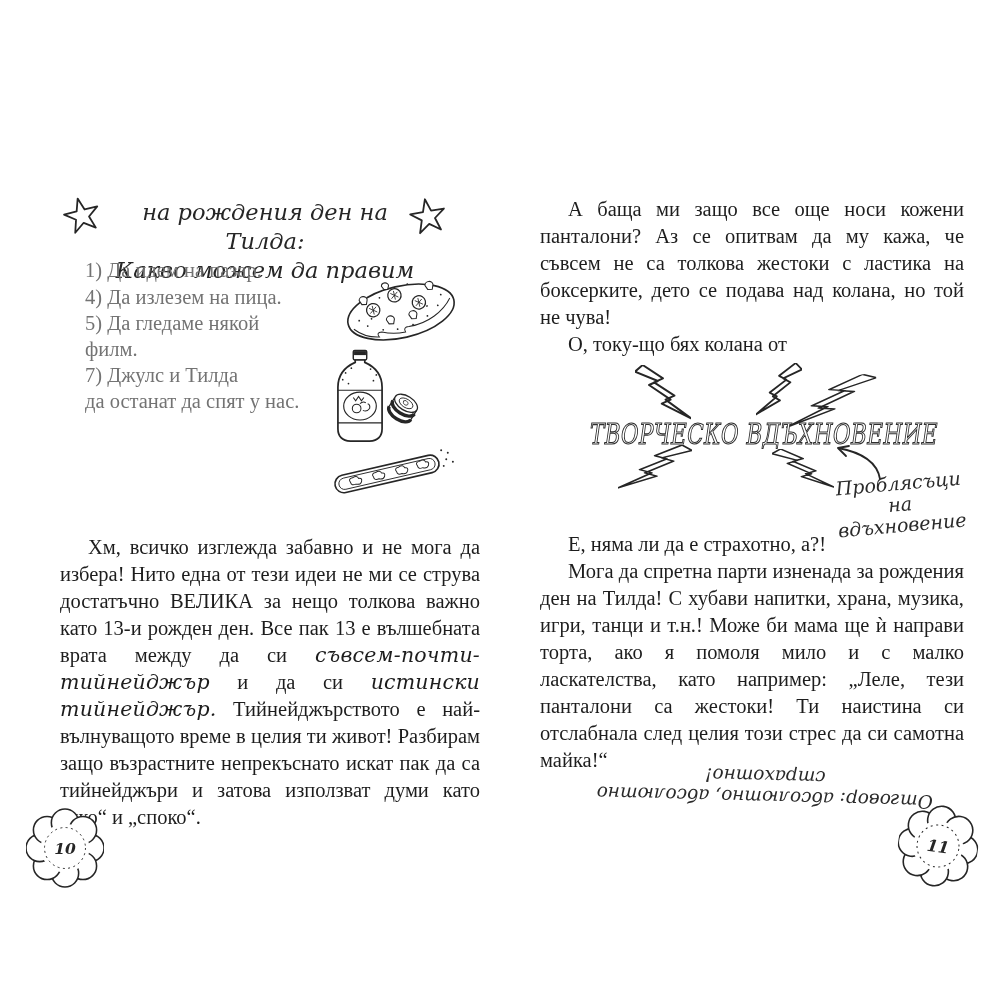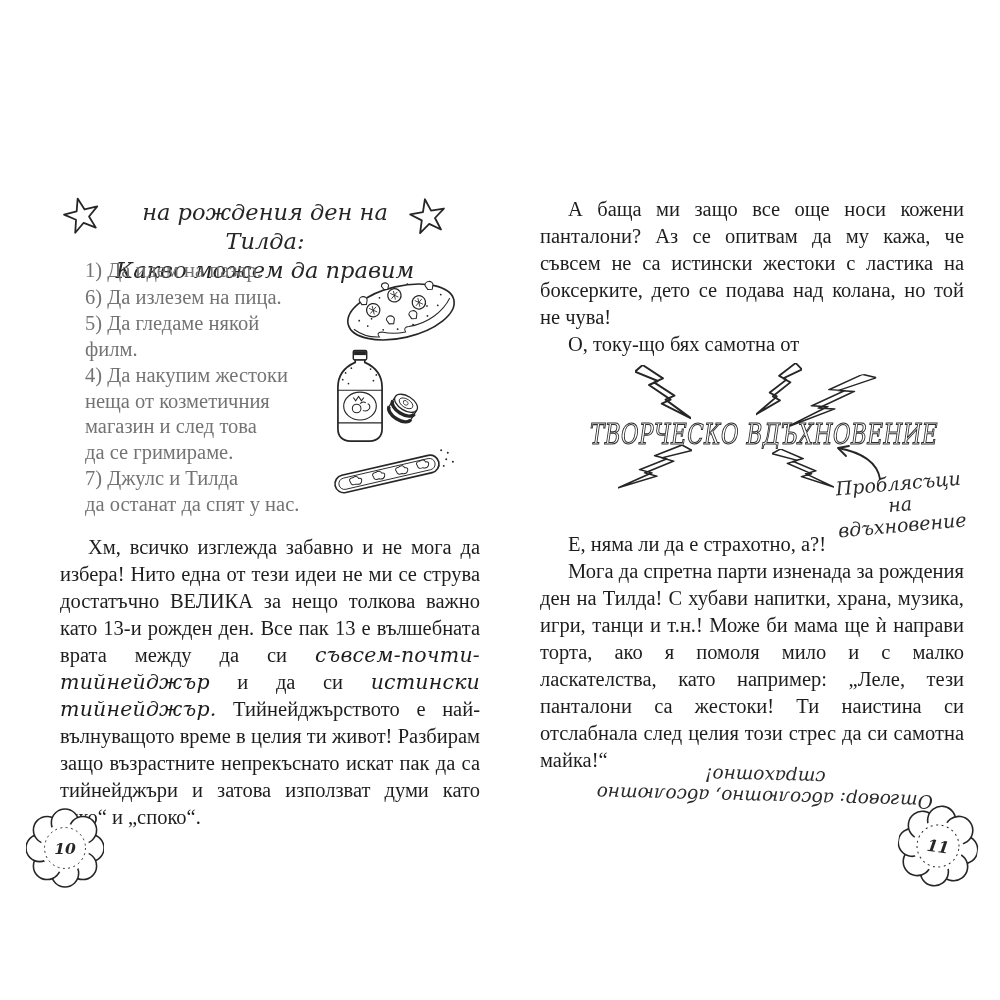--- a/index.html
+++ b/index.html
@@ -48,27 +48,23 @@
     <polygon points="20,2 24.1,14.3 37.1,14.4 26.7,22.2 30.6,34.6 20,27 9.4,34.6 13.3,22.2 2.9,14.4 15.9,14.3" fill="#fff" stroke="#262626" stroke-width="1.8" stroke-linejoin="round"></polygon>
   </svg>
 
   <div class="abs title" style="left:40px;top:198px;width:330px;">
     <div>на рождения ден на Тилда:</div>
     <div>Какво можем да правим</div>
   </div>
 
   <div class="abs list" style="left:25px;top:258px;width:258px;">
     <div class="list-item">1) Да идем на пазар.</div>
-    <div class="list-item">6) Да излезем на пица.</div>
+    <div class="list-item">4) Да излезем на пица.</div>
     <div class="list-item">5) Да гледаме някой
 филм.</div>
-    <div class="list-item">4) Да накупим жестоки
-неща от козметичния
-магазин и след това
-да се гримираме.</div>
     <div class="list-item">7) Джулс и Тилда
 да останат да спят у нас.</div>
   </div>
 
   <svg class="abs" style="left:277px;top:272px;" width="128" height="80" viewBox="0 0 140 90">
     <g transform="rotate(-13 70 45)" stroke="#262626" fill="#fff">
       <ellipse cx="70" cy="45" rx="61" ry="29" stroke-width="1.8"></ellipse>
       <path d="M14,52 q10,12 26,15 q-3,-6 4,-5 q12,6 26,6 q-2,-6 5,-5 q16,1 30,-5 q14,-6 22,-16" fill="none" stroke-width="1.1"></path>
       <g stroke-width="1.4">
         <circle cx="40" cy="36" r="7.5"></circle>
@@ -173,22 +169,22 @@
       <circle cx="58.4" cy="21.6" r="14"></circle>
   </g>
   <circle cx="40" cy="40" r="25" fill="#fff" stroke="none"></circle>
   <circle cx="40" cy="40" r="21" fill="none" stroke="#262626" stroke-width="1" stroke-dasharray="2,3.5"></circle>
   <text class="flower-num" x="40" y="46" text-anchor="middle" font-size="16" fill="#262626">10</text>
 </svg>
 
 <div class="abs" style="left:540px;top:0;width:425px;height:1000px;">
 
   <div class="abs" style="left:0;top:196px;width:424px;">
-    <p class="body-text">А баща ми защо все още носи кожени панталони? Аз се опитвам да му кажа, че съвсем не са истински жестоки с ластика на боксерките, дето се подава над колана, но той не чува!</p>
-    <p class="body-text">О, току-що бях самотна от</p>
+    <p class="body-text">А баща ми защо все още носи кожени панталони? Аз се опитвам да му кажа, че съвсем не са толкова жестоки с ластика на боксерките, дето се подава над колана, но той не чува!</p>
+    <p class="body-text">О, току-що бях колана от</p>
   </div>
 
   <div class="abs" style="left:0;top:353px;width:430px;height:180px;">
 
     <svg class="abs" style="left:95px;top:12px;" width="56" height="56" viewBox="0 0 44 42" preserveAspectRatio="none">
       <path d="M6,0 L22,10 L15,13 L31,23 L24,26 L44,40 L21,29 L28,26 L11,15 L18,12 L0,5 Z" fill="#fff" stroke="#262626" stroke-width="1.5" stroke-linejoin="round"></path>
     </svg>
     <svg class="abs" style="left:216px;top:10px;transform:scaleX(-1);" width="46" height="54" viewBox="0 0 44 42" preserveAspectRatio="none">
       <path d="M6,0 L22,10 L15,13 L31,23 L24,26 L44,40 L21,29 L28,26 L11,15 L18,12 L0,5 Z" fill="#fff" stroke="#262626" stroke-width="1.5" stroke-linejoin="round"></path>
     </svg>

